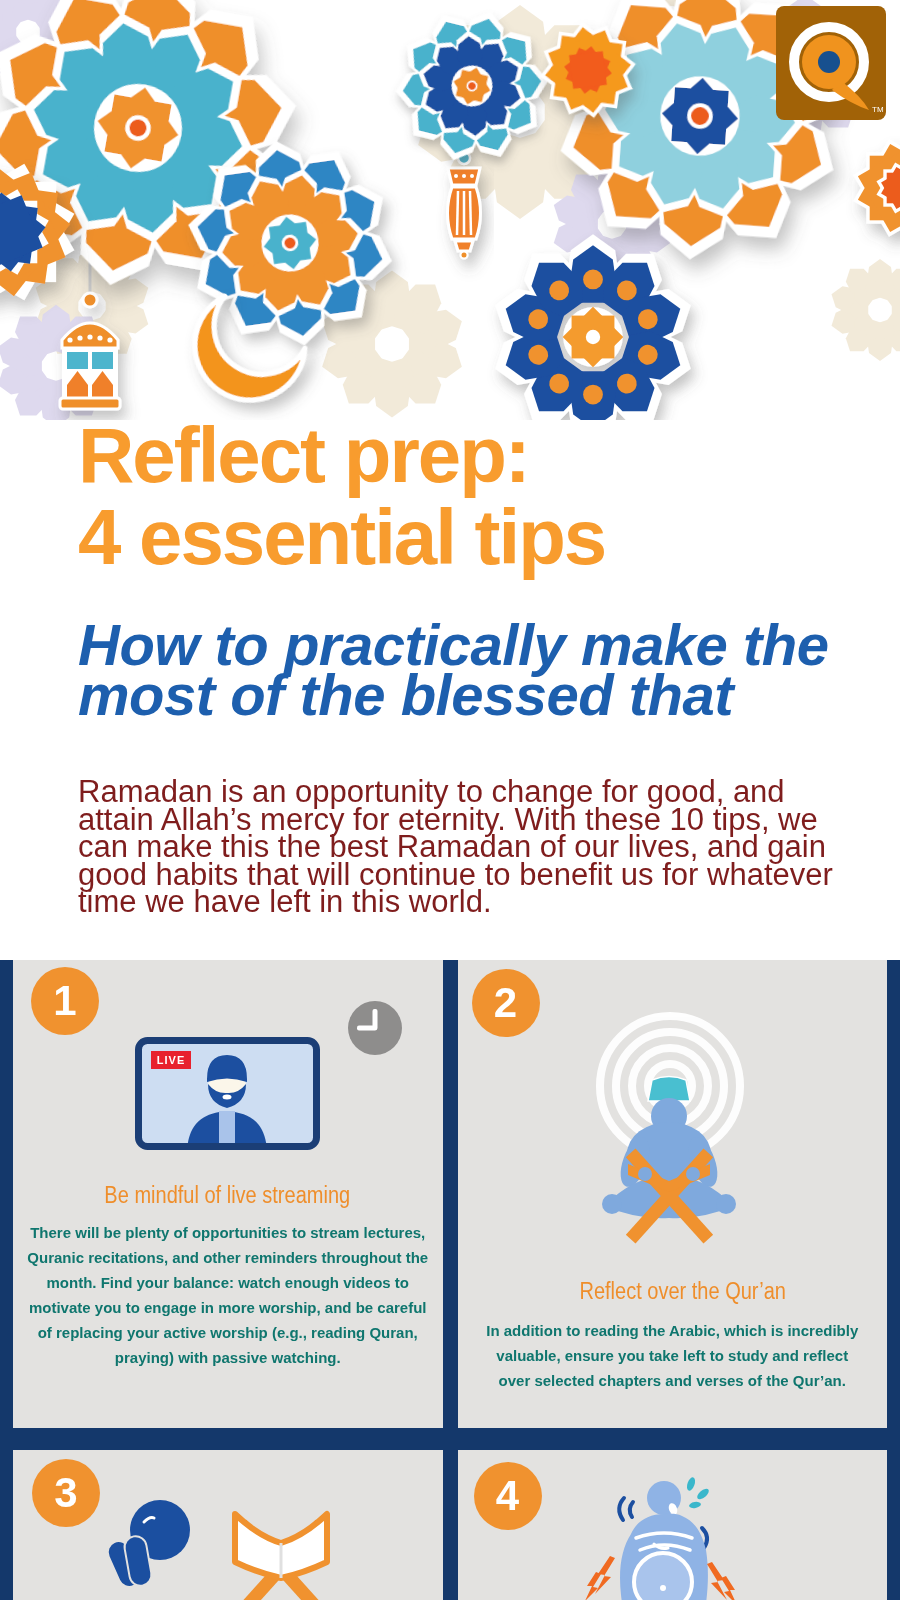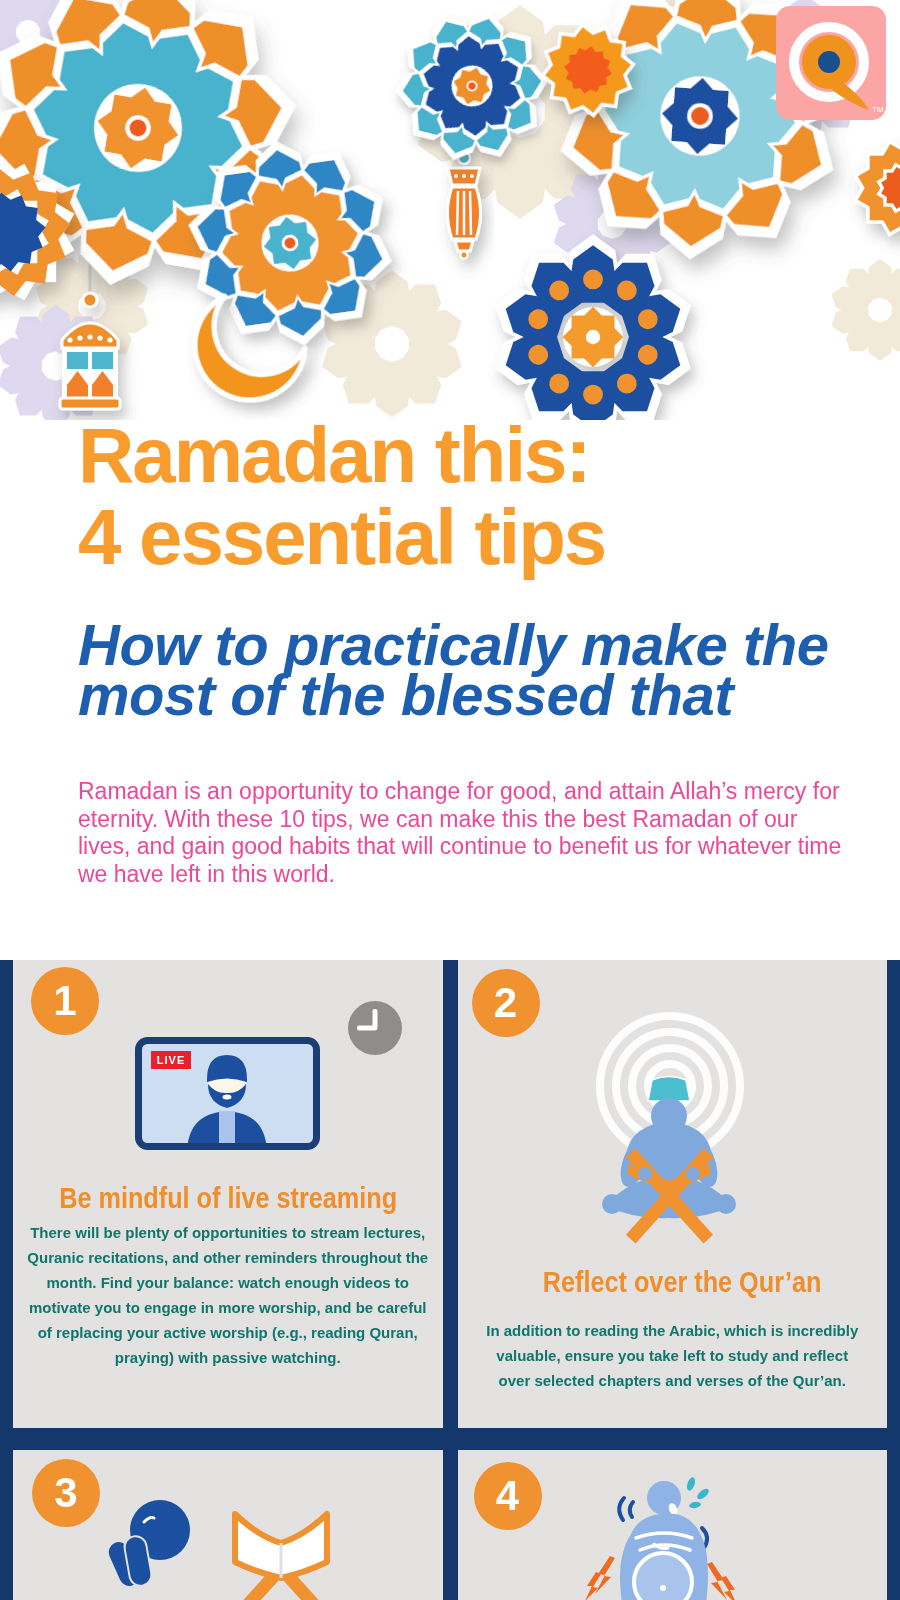--- a/index.html
+++ b/index.html
@@ -4,63 +4,63 @@
 <style>
   * { margin:0; padding:0; box-sizing:border-box; }
   html,body { background:#ffffff; }
   .page {
     position:relative; width:900px; height:1600px; overflow:hidden;
     background:#ffffff; font-family:"Liberation Sans", sans-serif;
   }
   .art { position:absolute; top:0; left:0; }
   .logo {
     position:absolute; left:776px; top:6px; width:110px; height:114px;
-    background:#fca5a5; border-radius:14px;
+    background:#a16207; border-radius:8px;
   }
   .title {
     position:absolute; left:78px; top:414px; font-size:78px; line-height:82px;
     font-weight:700; letter-spacing:-2px; color:#f89c2e;
   }
   .subtitle {
     position:absolute; left:78px; top:620px; font-size:58px; line-height:50px;
     font-weight:700; font-style:italic; letter-spacing:-0.5px; color:#1d5fae;
   }
   .intro {
     position:absolute; left:78px; top:778px; width:772px;
-    font-size:23px; line-height:27.5px; color:#ec4899;
+    font-size:31px; line-height:27.5px; color:#7f1d1d;
   }
   .tips {
     position:absolute; left:0; top:960px; width:900px; height:640px;
     background:#14386b; padding:0 13px; display:grid;
     grid-template-columns:1fr 1fr; grid-template-rows:468px 468px;
     gap:22px 15px; overflow:hidden;
   }
   .card { position:relative; background:#e3e2e0; overflow:hidden; }
   .card svg.illus { position:absolute; top:0; left:0; }
   .badge {
     position:absolute; width:68px; height:68px; border-radius:50%;
     background:#f0922f; color:#fff; font-size:42px; font-weight:700;
     display:flex; align-items:center; justify-content:center; z-index:3;
   }
   .b1 { left:18px; top:7px; }
   .b2 { left:14px; top:9px; }
   .b3 { left:19px; top:9px; }
   .b4 { left:16px; top:12px; }
   .card-head {
     position:absolute; left:0; width:100%; text-align:center;
-    color:#ef8e2b; font-weight:700; font-size:29px; z-index:2; white-space:nowrap;
+    color:#ef8e2b; font-weight:400; font-size:23px; z-index:2; white-space:nowrap;
   }
   .card-head span { display:inline-block; transform:scaleX(0.87); transform-origin:center; }
   .card-body {
     position:absolute; text-align:center; color:#0f766e; font-weight:700;
     font-size:15px; line-height:25px; z-index:2;
   }
   .h1pos { top:222px; }
   .bd1 { top:260px; left:14px; right:14px; }
-  .h2pos { top:306px;padding-left:20px; }
+  .h2pos { top:318px;padding-left:20px; }
   .bd2 { top:358px; left:24px; right:24px; }
 </style>
 </head>
 <body>
 
 <div class="page">
 
   <svg class="art" width="900" height="420" viewBox="0 0 900 420">
     <defs>
       <filter id="ds" x="-40%" y="-40%" width="180%" height="180%">
@@ -249,21 +249,21 @@
     <svg width="110" height="114" viewBox="0 0 110 114">
       <circle cx="53" cy="56" r="35" fill="none" stroke="#ffffff" stroke-width="10"></circle>
       <path d="M64,74 Q85,90 93,104 Q75,98 56,84 Z" fill="#f0931e"></path>
       <circle cx="53" cy="56" r="27" fill="#f0931e"></circle>
       <circle cx="53" cy="56" r="11" fill="#17508f"></circle>
       <text x="96" y="106" font-size="8" fill="#ffffff">TM</text>
     </svg>
   </div>
 
   <h1 class="title">
-    <div>Ramadan this:</div>
+    <div>Reflect prep:</div>
     <div>4 essential tips</div>
   </h1>
   <div class="subtitle">
     <div>How to practically make the</div>
     <div>most of the blessed that</div>
   </div>
   <p class="intro">Ramadan is an opportunity to change for good, and attain Allah’s mercy for eternity. With these 10 tips, we can make this the best Ramadan of our lives, and gain good habits that will continue to benefit us for whatever time we have left in this world.</p>
 
   <div class="tips">
 

